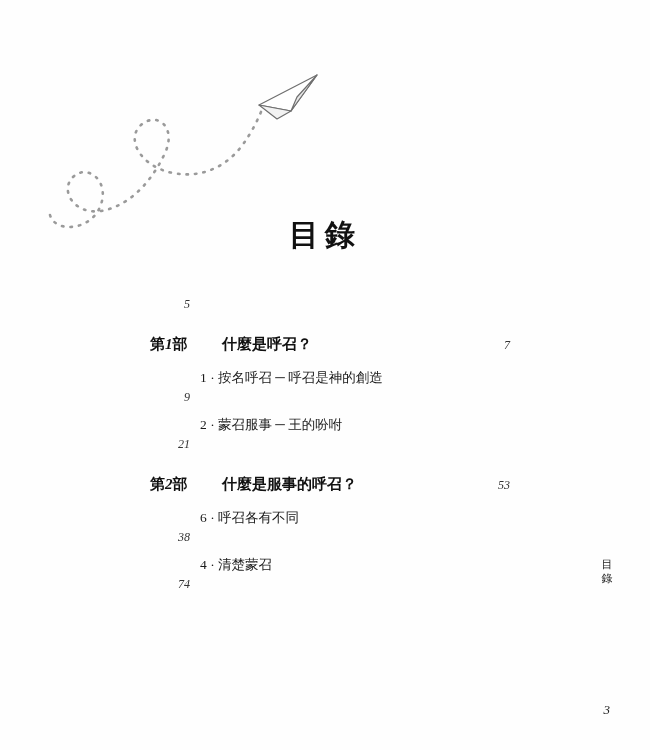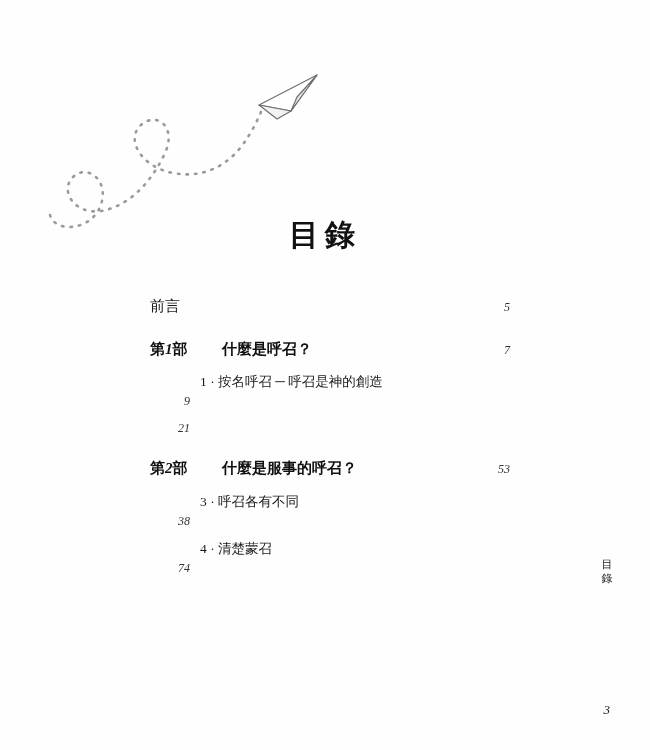--- a/index.html
+++ b/index.html
@@ -142,49 +142,49 @@
         <path d="M272 20 L246 56 L252 42 Z" fill="#e9e9e9"></path>
       </g>
     </svg>
   </div>
 
   <div class="toc-title">目錄</div>
 
   <div class="toc-list">
 
     <div class="entry lvl-front">
-      <span class="label">前言</span>
       <span class="page-num">5</span>
     </div>
 
     <div class="entry lvl-part">
       <span class="label">
         <span class="part-no"><span>第</span><span class="num">1</span><span>部</span></span><span>什麼是呼召？</span>
       </span>
       <span class="page-num">7</span>
     </div>
 
     <div class="entry lvl-chapter">
       <span class="label">1 · 按名呼召 ─ 呼召是神的創造</span>
       <span class="page-num">9</span>
     </div>
 
     <div class="entry lvl-chapter">
+      <span class="label">2 · 蒙召服事 ─ 王的吩咐</span>
       <span class="page-num">21</span>
     </div>
 
     <div class="entry lvl-part">
       <span class="label">
         <span class="part-no"><span>第</span><span class="num">2</span><span>部</span></span><span>什麼是服事的呼召？</span>
       </span>
       <span class="page-num">53</span>
     </div>
 
     <div class="entry lvl-chapter">
-      <span class="label">3 · 呼召各有不同</span>
+      <span class="label">6 · 呼召各有不同</span>
       <span class="page-num">38</span>
     </div>
 
     <div class="entry lvl-chapter">
       <span class="label">4 · 清楚蒙召</span>
       <span class="page-num">74</span>
     </div>
 
   </div>
 

